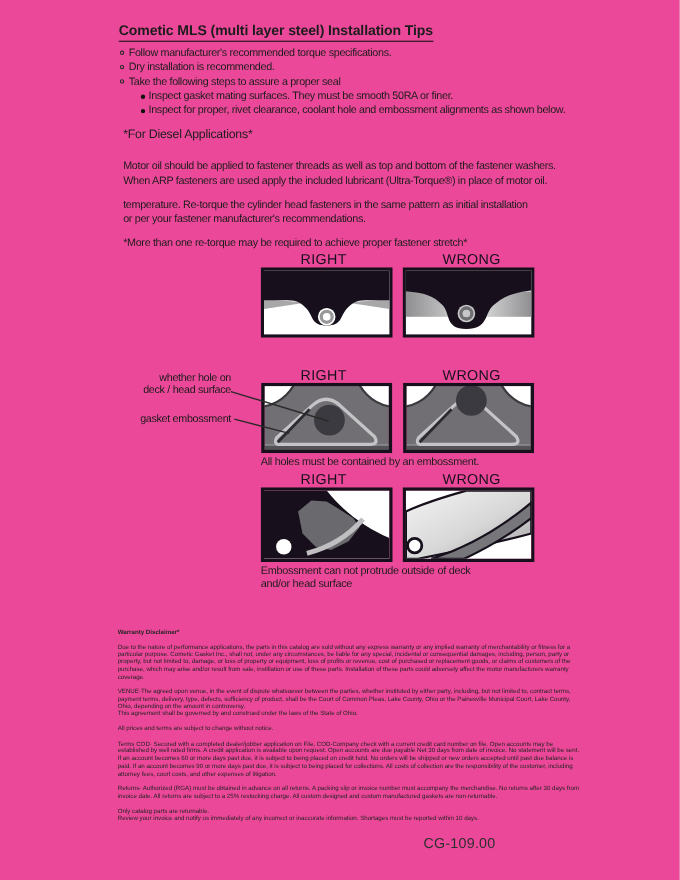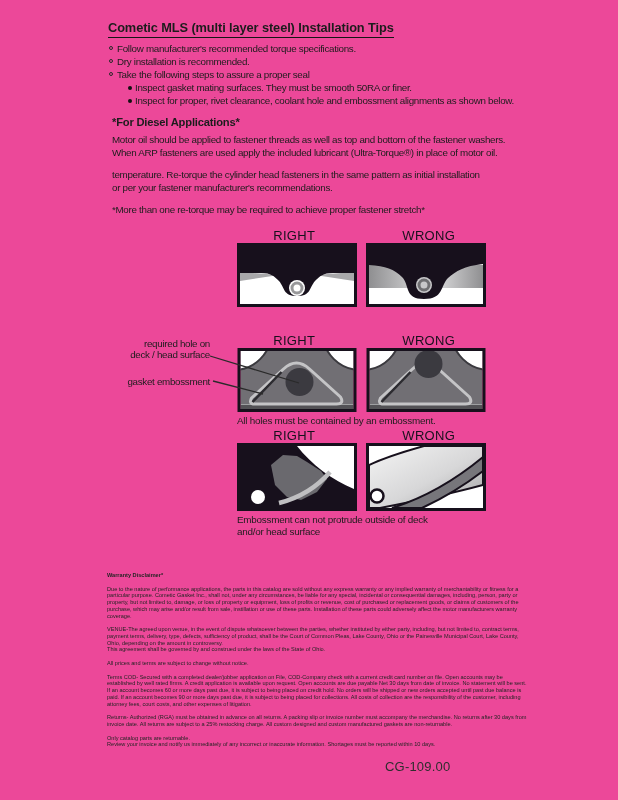--- a/index.html
+++ b/index.html
@@ -22,21 +22,21 @@
   .marker-o {
     width:4px; height:4px; border:1px solid #2a2a2a; border-radius:50%;
     margin:3px 4px 0 0; flex:0 0 auto;
   }
   .marker-f {
     width:4px; height:4px; background:#111; border-radius:50%;
     margin:3.5px 3px 0 0; flex:0 0 auto;
   }
 
   .diesel { left:112px; top:116px; font-size:9.8px; letter-spacing:-0.3px; line-height:13px; }
-  .diesel-heading { font-size:11.2px; font-weight:bold; letter-spacing:-0.2px; margin-bottom:4px; }
+  .diesel-heading { font-size:11.2px; font-weight:normal; letter-spacing:-0.2px; margin-bottom:16px; }
   .para { margin-bottom:9px; }
   .para div { white-space:nowrap; }
 
   .fig-row { position:absolute; width:249px; }
   .fig-labels { display:flex; gap:20px; }
   .fig-label { width:120px; text-align:center; font-size:13px; letter-spacing:0.3px; color:#17101c; height:15px; }
   .fig-boxes { display:flex; gap:9px; margin-top:0px; }
   .fig-boxes svg { display:block; }
   .fig-caption { font-size:9.9px; letter-spacing:-0.25px; margin-top:3px; line-height:11.5px; white-space:nowrap; }
   .fig-caption.center { }
@@ -171,21 +171,21 @@
           <path d="M15,54 L44,24" stroke="#2c2b30" stroke-width="2.5" fill="none"></path>
           <circle cx="62" cy="16" r="14" fill="#3b3a40"></circle>
         </g>
         <rect x="1.5" y="1.5" width="116" height="61" fill="none" stroke="#17101c" stroke-width="3"></rect>
       </svg>
     </div>
     <div class="fig-caption center">All holes must be contained by an embossment.</div>
   </div>
 
   <div class="abs fig2-annotations">
-    <div>required hole on</div>
+    <div>whether hole on</div>
     <div>deck / head surface</div>
     <div class="gap"></div>
     <div>gasket embossment</div>
   </div>
   <svg class="abs pointer-overlay" width="110" height="52" viewBox="0 0 110 52">
     <line x1="7" y1="8" x2="96" y2="35" stroke="#2a2a2a" stroke-width="1.3"></line>
     <line x1="10" y1="33" x2="60" y2="46" stroke="#2a2a2a" stroke-width="1.3"></line>
   </svg>
 
   <div class="fig-row" style="left:237px; top:428px;">

